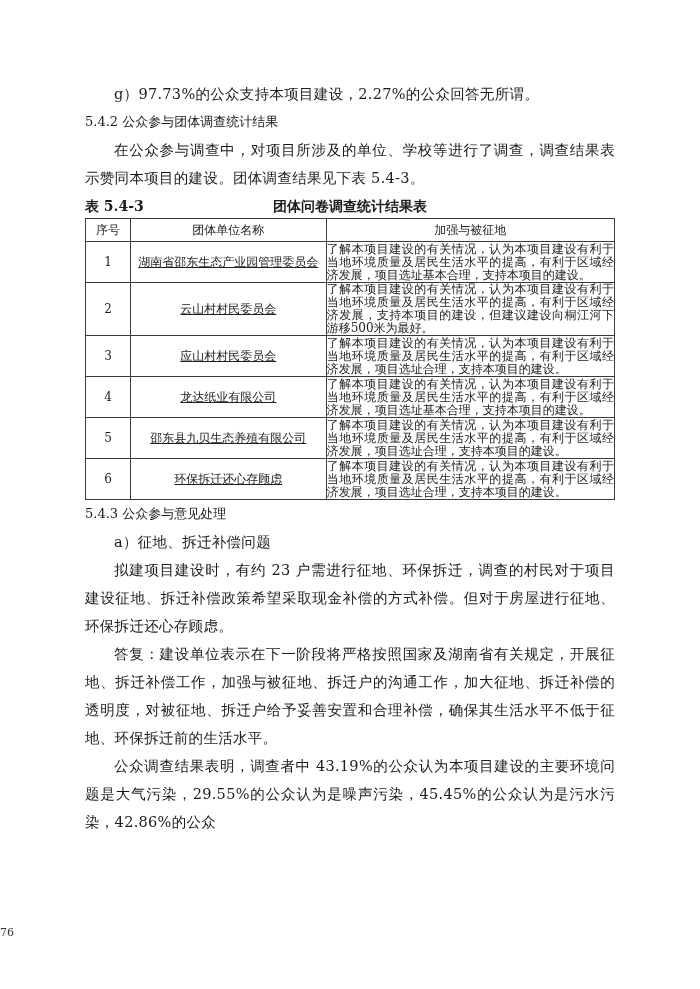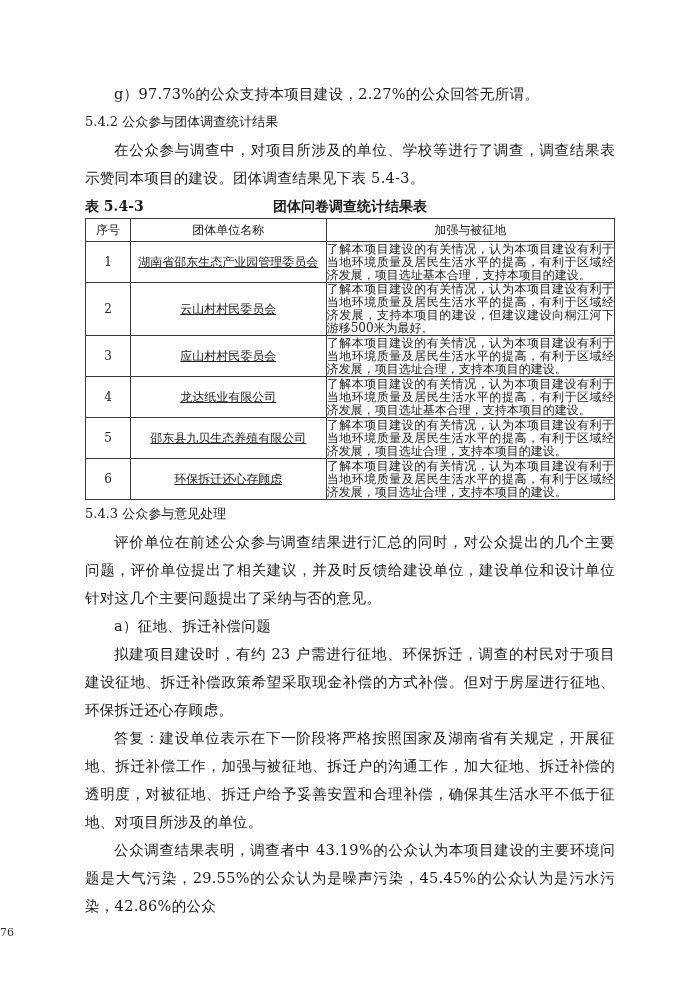--- a/index.html
+++ b/index.html
@@ -144,26 +144,25 @@
       <tr>
         <td class="c-no">6</td>
         <td class="c-name">环保拆迁还心存顾虑</td>
         <td class="c-op">了解本项目建设的有关情况，认为本项目建设有利于当地环境质量及居民生活水平的提高，有利于区域经济发展，项目选址合理，支持本项目的建设。</td>
       </tr>
     </tbody>
   </table>
 
   <p class="heading">5.4.3   公众参与意见处理</p>
 
-  <p class="para indent">评价单位在前述公众参与调查结果进行汇总的同时，对公众提出的几个主要问题，评价单位提出了相关建议，并及时反馈给建设单位，建设单位和设计单位针对这几个主要问题提出了采纳与否的意见。</p>
 
   <p class="para indent">a）征地、拆迁补偿问题</p>
 
   <p class="para indent">拟建项目建设时，有约 23 户需进行征地、环保拆迁，调查的村民对于项目建设征地、拆迁补偿政策希望采取现金补偿的方式补偿。但对于房屋进行征地、环保拆迁还心存顾虑。</p>
 
-  <p class="para indent">答复：建设单位表示在下一阶段将严格按照国家及湖南省有关规定，开展征地、拆迁补偿工作，加强与被征地、拆迁户的沟通工作，加大征地、拆迁补偿的透明度，对被征地、拆迁户给予妥善安置和合理补偿，确保其生活水平不低于征地、对项目所涉及的单位。</p>
+  <p class="para indent">答复：建设单位表示在下一阶段将严格按照国家及湖南省有关规定，开展征地、拆迁补偿工作，加强与被征地、拆迁户的沟通工作，加大征地、拆迁补偿的透明度，对被征地、拆迁户给予妥善安置和合理补偿，确保其生活水平不低于征地、环保拆迁前的生活水平。</p>
 
 
   <p class="para indent">公众调查结果表明，调查者中 43.19%的公众认为本项目建设的主要环境问题是大气污染，29.55%的公众认为是噪声污染，45.45%的公众认为是污水污染，42.86%的公众</p>
 
   <div class="page-number">76</div>
 
 </div>
 
 </body></html>

